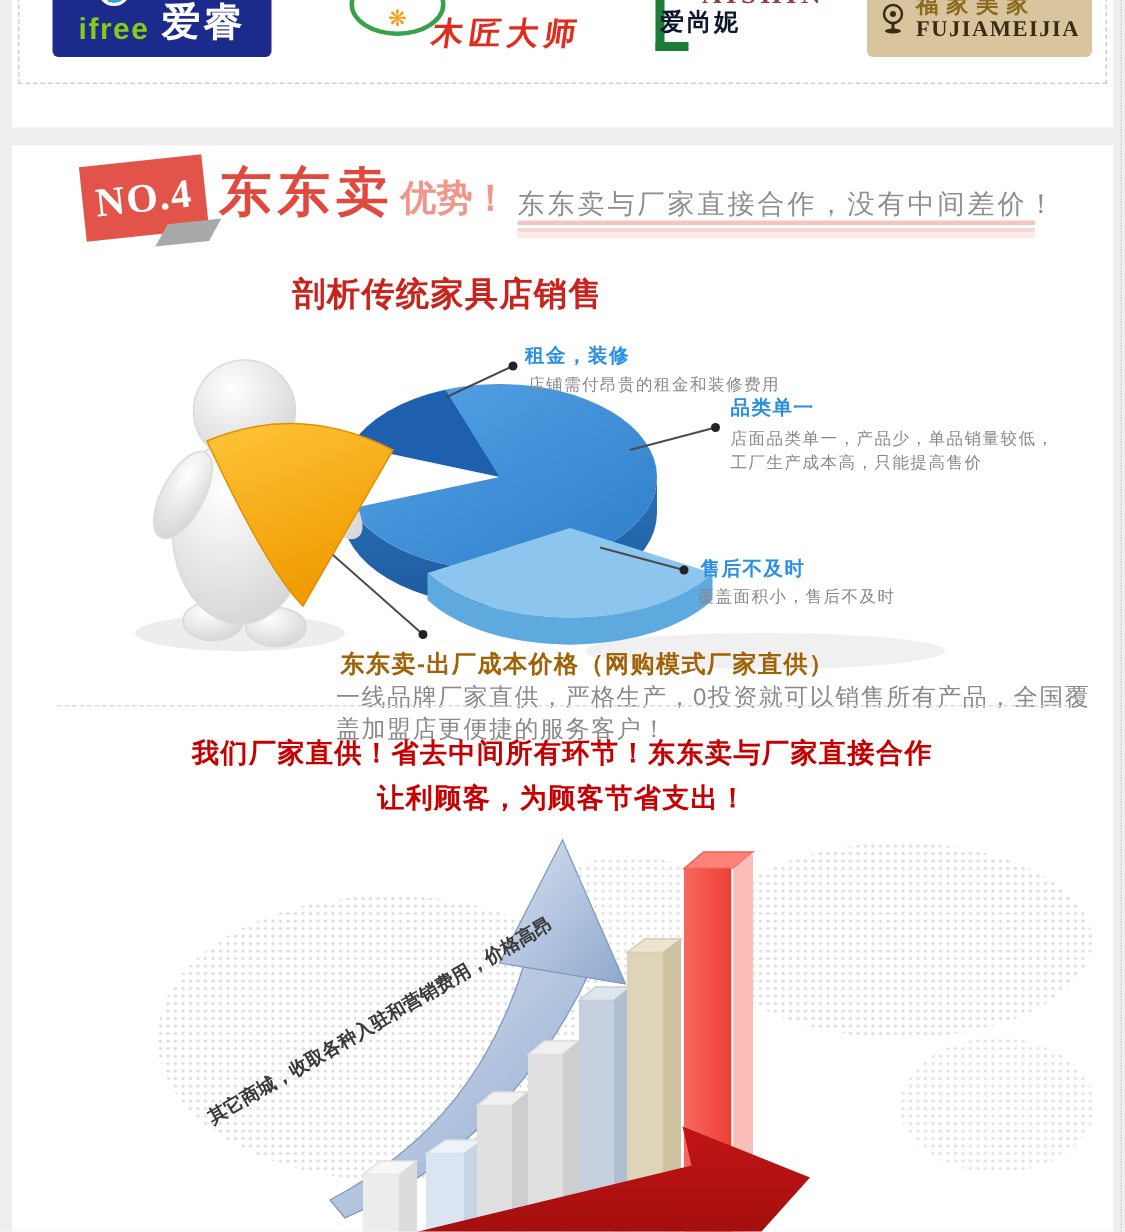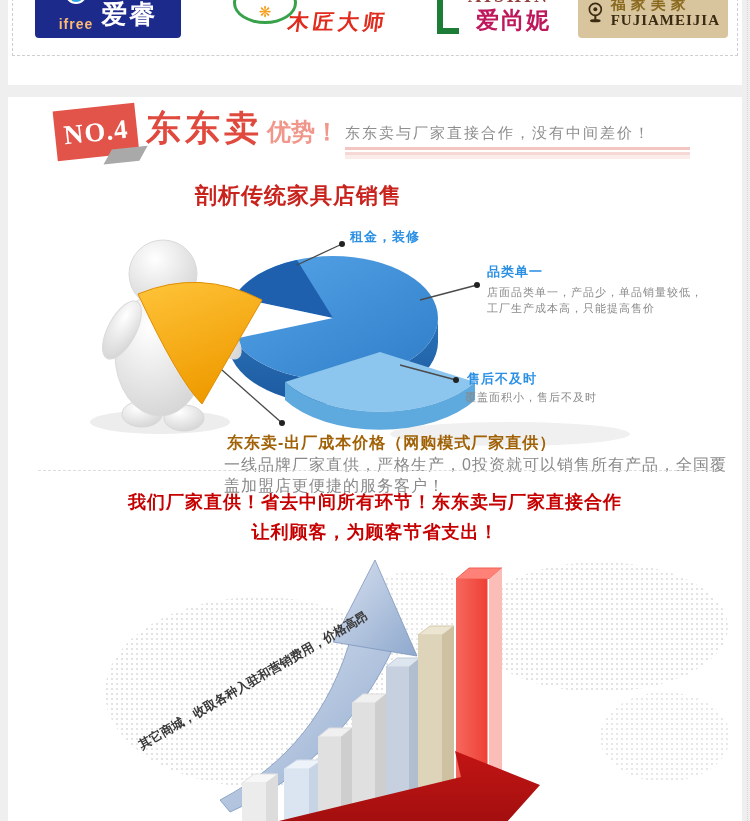--- a/index.html
+++ b/index.html
@@ -7,47 +7,47 @@
   
   .top-panel{position:absolute;left:8px;top:0;width:734px;height:85px;background:#fff;overflow:hidden;}
   .dashed-box{position:absolute;left:4px;top:-22px;width:724px;height:76px;border:1px dashed #cfcfcf;}
   .main-panel{position:absolute;left:8px;top:97px;width:734px;height:724px;background:#fff;overflow:hidden;}
   .right-rule{position:absolute;right:2px;top:0;bottom:0;border-left:1px dotted #d2d2d2;}
   
   .logo-ifree{position:absolute;left:27px;top:-12px;width:146px;height:50px;background:#1c2a8c;border-radius:4px;
     display:flex;align-items:flex-end;justify-content:center;gap:8px;padding-bottom:6px;box-sizing:border-box;}
   .ifree-globe{position:absolute;left:30px;top:-6px;width:18px;height:18px;border-radius:50%;
     background:linear-gradient(120deg,#ffd23d 50%,#27a7dd 50%);border:2px solid #fff;}
-  .ifree-en{color:#fdba74;font-weight:bold;font-size:14px;letter-spacing:1px;}
+  .ifree-en{color:#84cc16;font-weight:bold;font-size:20px;letter-spacing:1px;}
   .ifree-zh{color:#fff;font-weight:bold;font-size:26px;letter-spacing:2px;}
   .mj-ellipse{position:absolute;left:225px;top:-18px;width:58px;height:36px;border:3px solid #37a24a;border-radius:50%;
     background:#fff;display:flex;align-items:flex-end;justify-content:center;color:#f59b13;font-weight:bold;font-size:15px;}
   .mj-text{position:absolute;left:280px;top:8px;color:#e02b1d;font-weight:bold;font-size:21px;letter-spacing:4px;
     font-family:"Liberation Serif","DejaVu Serif",serif;transform:skewX(-8deg);}
   .as-bracket{position:absolute;left:429px;top:-16px;width:22px;height:50px;
     border-left:6px solid #1d7d36;border-bottom:6px solid #1d7d36;box-sizing:border-box;}
   .as-en{position:absolute;left:460px;top:-14px;color:#93403c;font-weight:bold;font-size:18px;letter-spacing:3px;
     font-family:"Liberation Serif","DejaVu Serif",serif;}
-  .as-zh{position:absolute;left:468px;top:5px;color:#be185d;font-weight:bold;font-size:23px;letter-spacing:2px;}
+  .as-zh{position:absolute;left:432px;top:5px;color:#0f172a;font-weight:bold;font-size:16px;letter-spacing:2px;}
   .fj-box{position:absolute;left:570px;top:-14px;width:150px;height:52px;background:#d8c59d;border-radius:4px;
     display:flex;align-items:center;gap:6px;padding:2px 8px;box-sizing:border-box;}
   .fj-col{display:flex;flex-direction:column;line-height:1.1;}
   .fj-zh{color:#8a6a1f;font-weight:bold;font-size:15px;letter-spacing:5px;}
   .fj-en{color:#3b2b12;font-weight:bold;font-size:15px;letter-spacing:1px;
     font-family:"Liberation Serif","DejaVu Serif",serif;}
   
   .no4-badge{position:absolute;left:47px;top:10px;width:82px;height:50px;background:#e2544a;
     transform:rotate(-6deg);display:flex;align-items:center;justify-content:center;z-index:2;}
   .no4-badge::after{content:"";position:absolute;right:-4px;bottom:-8px;width:36px;height:14px;background:#a9a9a9;
     transform:skewX(-35deg);z-index:-1;}
   .no4-text{color:#fff;font-family:"Liberation Serif","DejaVu Serif",serif;font-weight:bold;font-size:27px;letter-spacing:1px;}
   .brand-title{position:absolute;left:138px;top:8px;}
   .brand-zh{color:#e0493d;font-weight:bold;font-size:35px;letter-spacing:4px;}
   .brand-suffix{color:#f0968a;font-weight:bold;font-size:24px;margin-left:4px;}
-  .tagline{position:absolute;left:337px;top:27px;color:#8e8e8e;font-size:15px;letter-spacing:2px;}
+  .tagline{position:absolute;left:337px;top:27px;color:#8e8e8e;font-size:18px;letter-spacing:2px;}
   .stripes{position:absolute;left:337px;top:50px;width:345px;height:12px;
     background:linear-gradient(to bottom,#f3c6c2 0 3px,#ffffff 3px 5px,#f6d9d6 5px 8px,#fbecea 8px 12px);}
   
   .analysis-title{position:absolute;left:187px;top:84px;margin:0;color:#c9231d;font-size:22px;font-weight:bold;letter-spacing:1px;}
   .pie-wrap{position:absolute;left:0;top:125px;width:734px;height:250px;}
   .pie-svg{position:absolute;left:22px;top:0;}
   .plabel{position:absolute;color:#2b90e4;font-weight:bold;font-size:13px;letter-spacing:1px;text-align:right;}
   .pdesc{position:absolute;color:#898989;font-size:11px;letter-spacing:1px;}
   .c-title{position:absolute;left:219px;top:211px;color:#a16207;font-weight:bold;font-size:16px;letter-spacing:1px;}
   .c-desc{position:absolute;left:216px;top:233px;color:#898989;font-size:16px;letter-spacing:1px;}
@@ -160,20 +160,21 @@
       </g>
       <g fill="#222">
         <circle cx="312" cy="22" r="3"></circle>
           <circle cx="447" cy="63" r="3"></circle>
         <circle cx="426" cy="158" r="3"></circle>
           <circle cx="252" cy="201" r="3"></circle>
       </g>
     </svg>
 
     <div class="plabel" style="left:342px;top:6px">租金，装修</div>
+    <div class="pdesc" style="left:344px;top:27px">店铺需付昂贵的租金和装修费用</div>
 
     <div class="plabel" style="left:479px;top:41px">品类单一</div>
     <div class="pdesc" style="left:479px;top:79px">工厂生产成本高，只能提高售价</div>
     <div class="pdesc" style="left:479px;top:63px">店面品类单一，产品少，单品销量较低，</div>
 
     <div class="plabel" style="left:459px;top:148px">售后不及时</div>
     <div class="pdesc" style="left:457px;top:168px">覆盖面积小，售后不及时</div>
 
     <div class="c-title">东东卖-出厂成本价格（网购模式厂家直供）</div>
     <div class="c-desc">一线品牌厂家直供，严格生产，0投资就可以销售所有产品，全国覆盖加盟店更便捷的服务客户！</div>

